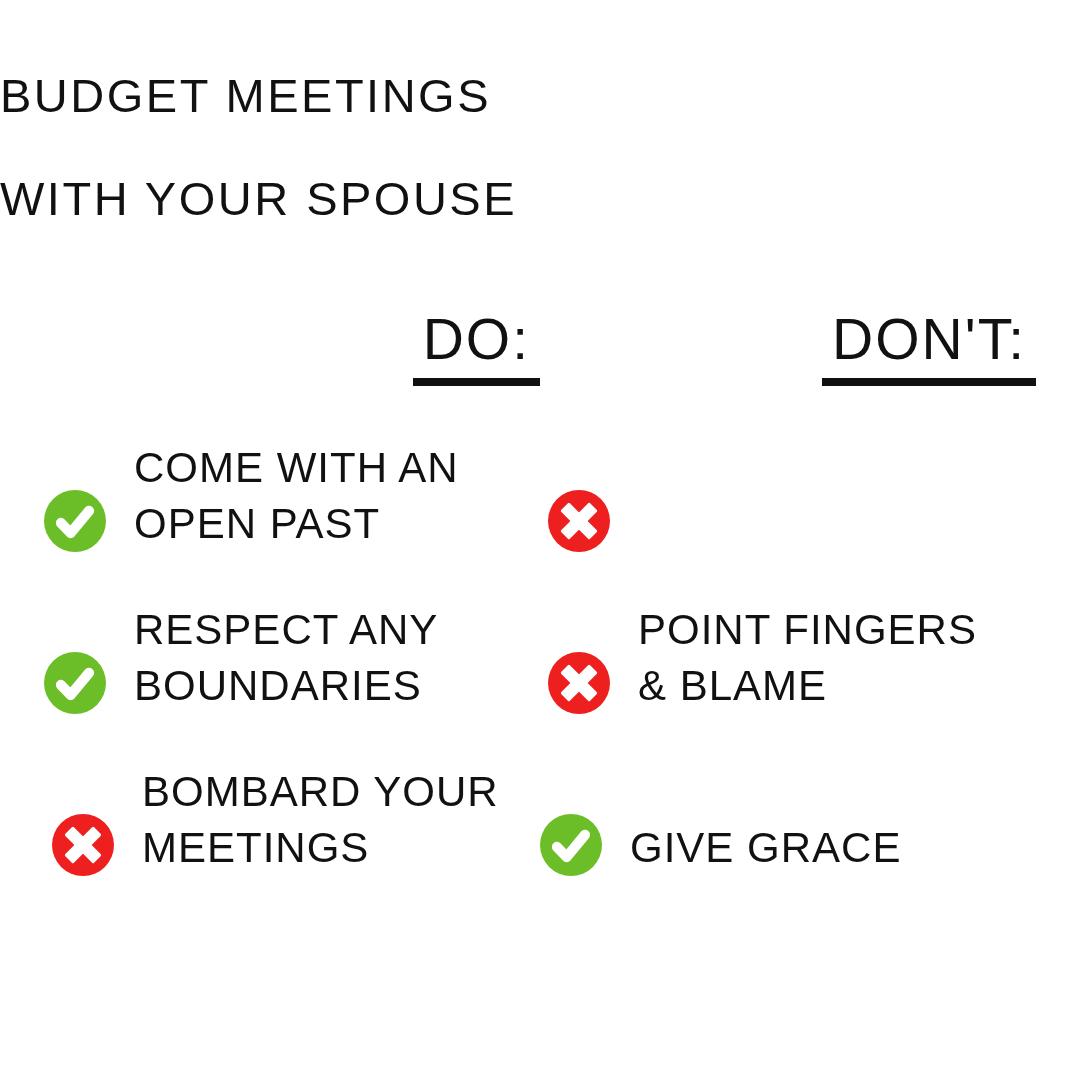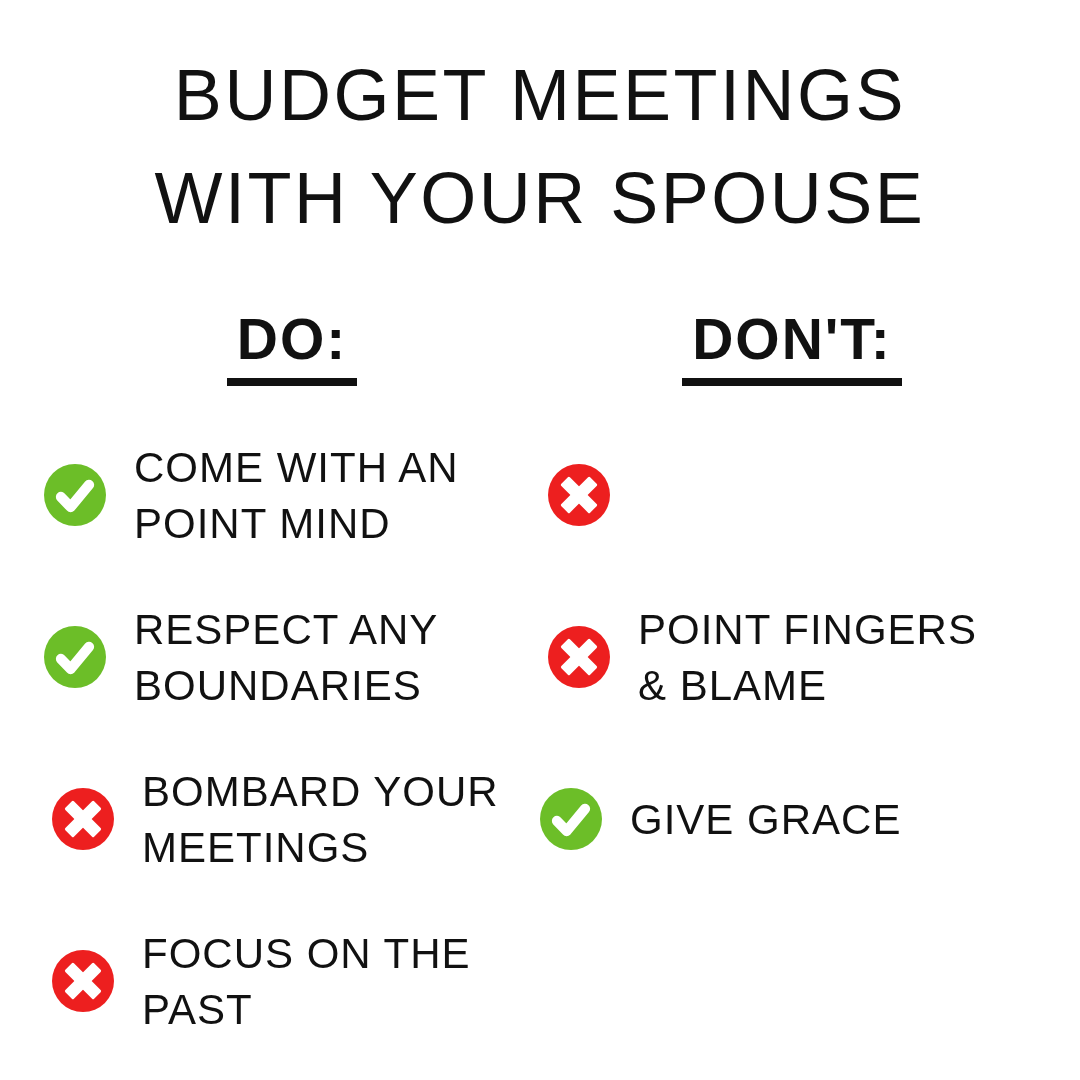--- a/index.html
+++ b/index.html
@@ -8,51 +8,51 @@
     width: 1080px; height: 1080px;
     background: #ffffff;
     overflow: hidden;
     font-family: "Liberation Sans", sans-serif;
     color: #111111;
   }
   .poster { width: 1080px; height: 1080px; }
 
   .title {
     margin: 44px 0 0 0;
-    text-align: center;
+    text-align: left;
     font-weight: 400;
-    font-size: 72px;
+    font-size: 47px;
     line-height: 103px;
     letter-spacing: 2.5px;
   }
 
   .grid {
     display: grid;
     grid-template-columns: 1fr 1fr;
     padding: 0 44px;
     margin-top: 56px;
     row-gap: 50px;
   }
 
   .col-header {
     margin: 0 0 4px 0;
-    text-align: center;
-    font-weight: 700;
+    text-align: right;
+    font-weight: 400;
     font-size: 57px;
     letter-spacing: 2px;
   }
   .hdr-underline {
     display: inline-block;
     border-bottom: 8px solid #111111;
     padding: 0 10px 6px 10px;
   }
 
   .item {
     display: flex;
-    align-items: center;
+    align-items: flex-end;
     gap: 28px;
   }
   .icon {
     flex: 0 0 62px;
     width: 62px; height: 62px;
     margin-top: -3px;
   }
   .icon svg { display: block; width: 62px; height: 62px; }
   .item-text {
     font-size: 42px;
@@ -83,21 +83,21 @@
 
     <div class="item">
       <span class="icon">
         <svg viewBox="0 0 64 64">
             <circle cx="32" cy="32" r="32" fill="#6cbe28"></circle>
             <path d="M17.5 34 L27.5 44.5 L46.5 21.5" fill="none" stroke="#ffffff" stroke-width="10.5" stroke-linecap="round" stroke-linejoin="round"></path>
           </svg>
       </span>
       <div class="item-text">
         <div>COME WITH AN</div>
-        <div>POINT MIND</div>
+        <div>OPEN PAST</div>
       </div>
     </div>
     <div class="item cell-right">
       <span class="icon">
         <svg viewBox="0 0 64 64">
             <circle cx="32" cy="32" r="32" fill="#ed1f1f"></circle>
             <g transform="rotate(45 32 32)">
               <rect x="11" y="25.75" width="42" height="12.5" rx="1.5" fill="#ffffff"></rect>
               <rect x="25.75" y="11" width="12.5" height="42" rx="1.5" fill="#ffffff"></rect>
             </g>
@@ -154,30 +154,15 @@
         <svg viewBox="0 0 64 64">
             <circle cx="32" cy="32" r="32" fill="#6cbe28"></circle>
             <path d="M17.5 34 L27.5 44.5 L46.5 21.5" fill="none" stroke="#ffffff" stroke-width="10.5" stroke-linecap="round" stroke-linejoin="round"></path>
           </svg>
       </span>
       <div class="item-text">
         <div>GIVE GRACE</div>
         <div></div>
       </div>
     </div>
-    <div class="item cell-right">
-      <span class="icon">
-        <svg viewBox="0 0 64 64">
-            <circle cx="32" cy="32" r="32" fill="#ed1f1f"></circle>
-            <g transform="rotate(45 32 32)">
-              <rect x="11" y="25.75" width="42" height="12.5" rx="1.5" fill="#ffffff"></rect>
-              <rect x="25.75" y="11" width="12.5" height="42" rx="1.5" fill="#ffffff"></rect>
-            </g>
-          </svg>
-      </span>
-      <div class="item-text">
-        <div>FOCUS ON THE</div>
-        <div>PAST</div>
-      </div>
-    </div>
 
   </section>
 </main>
 
 </body></html>

